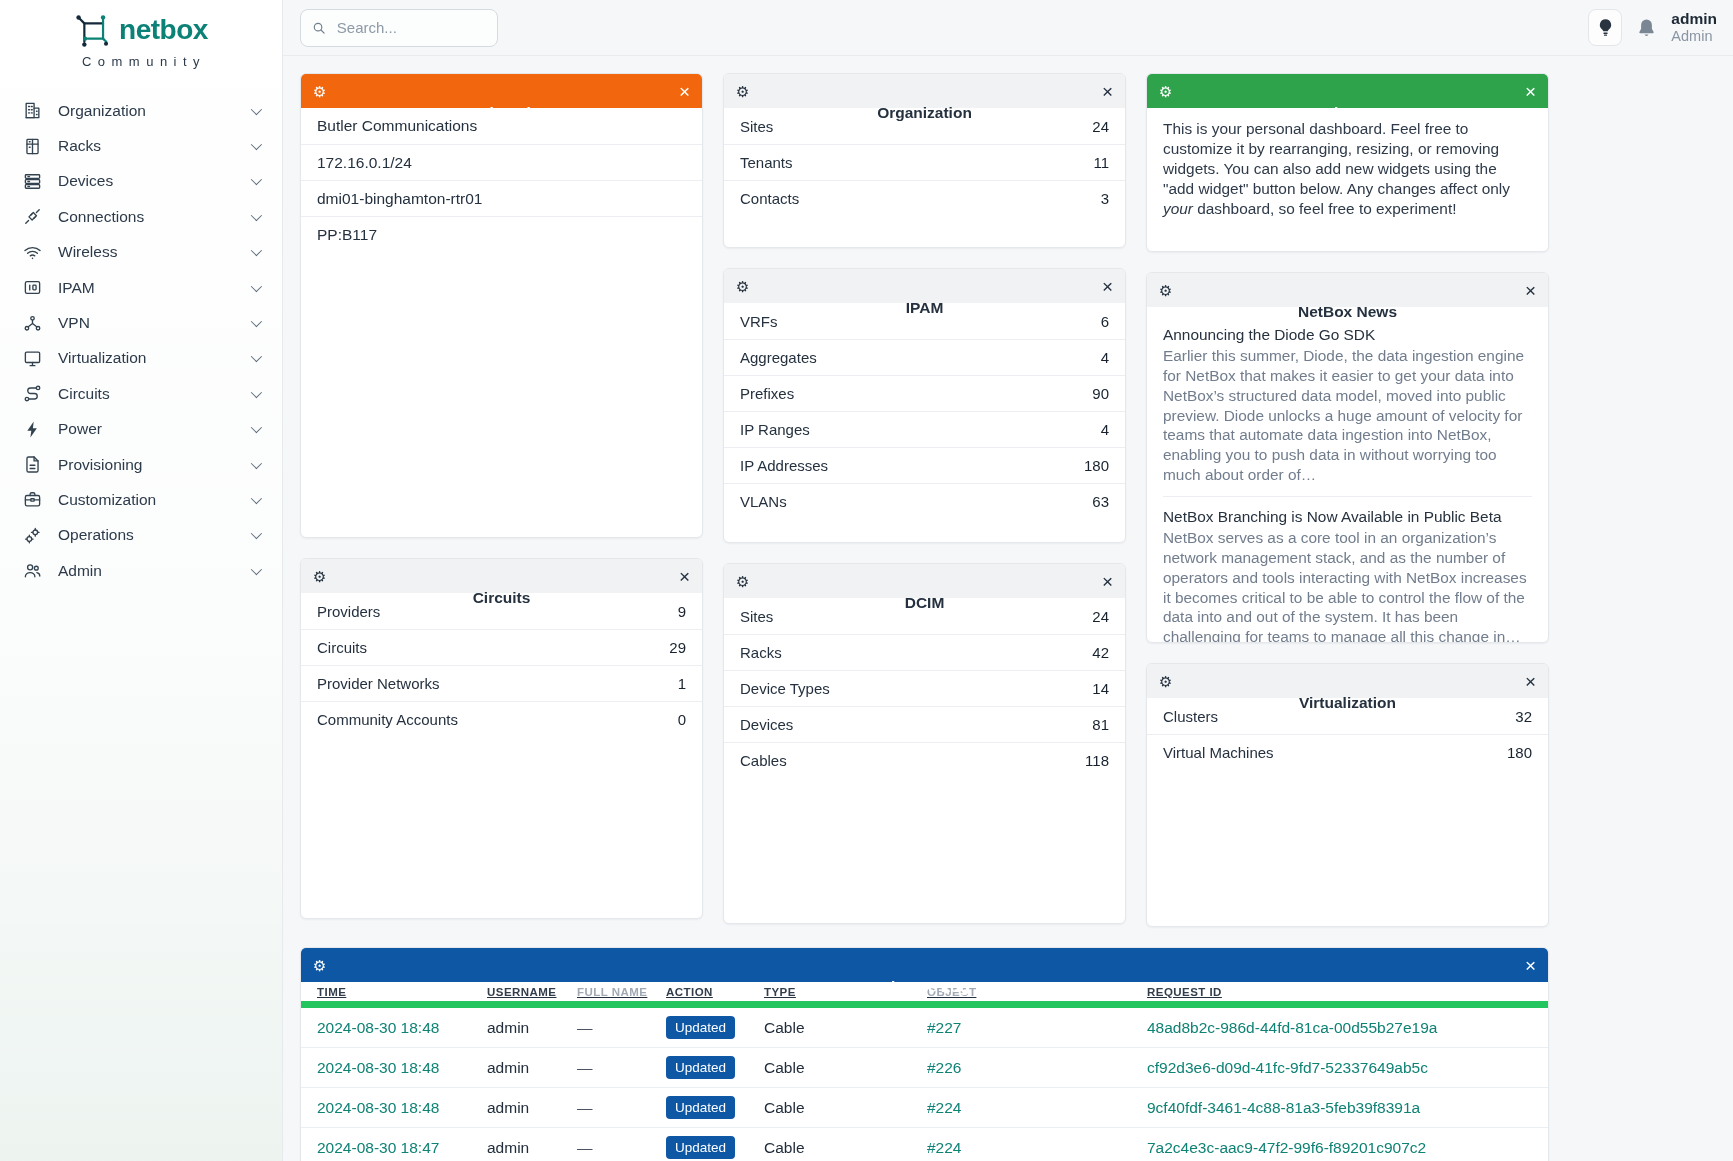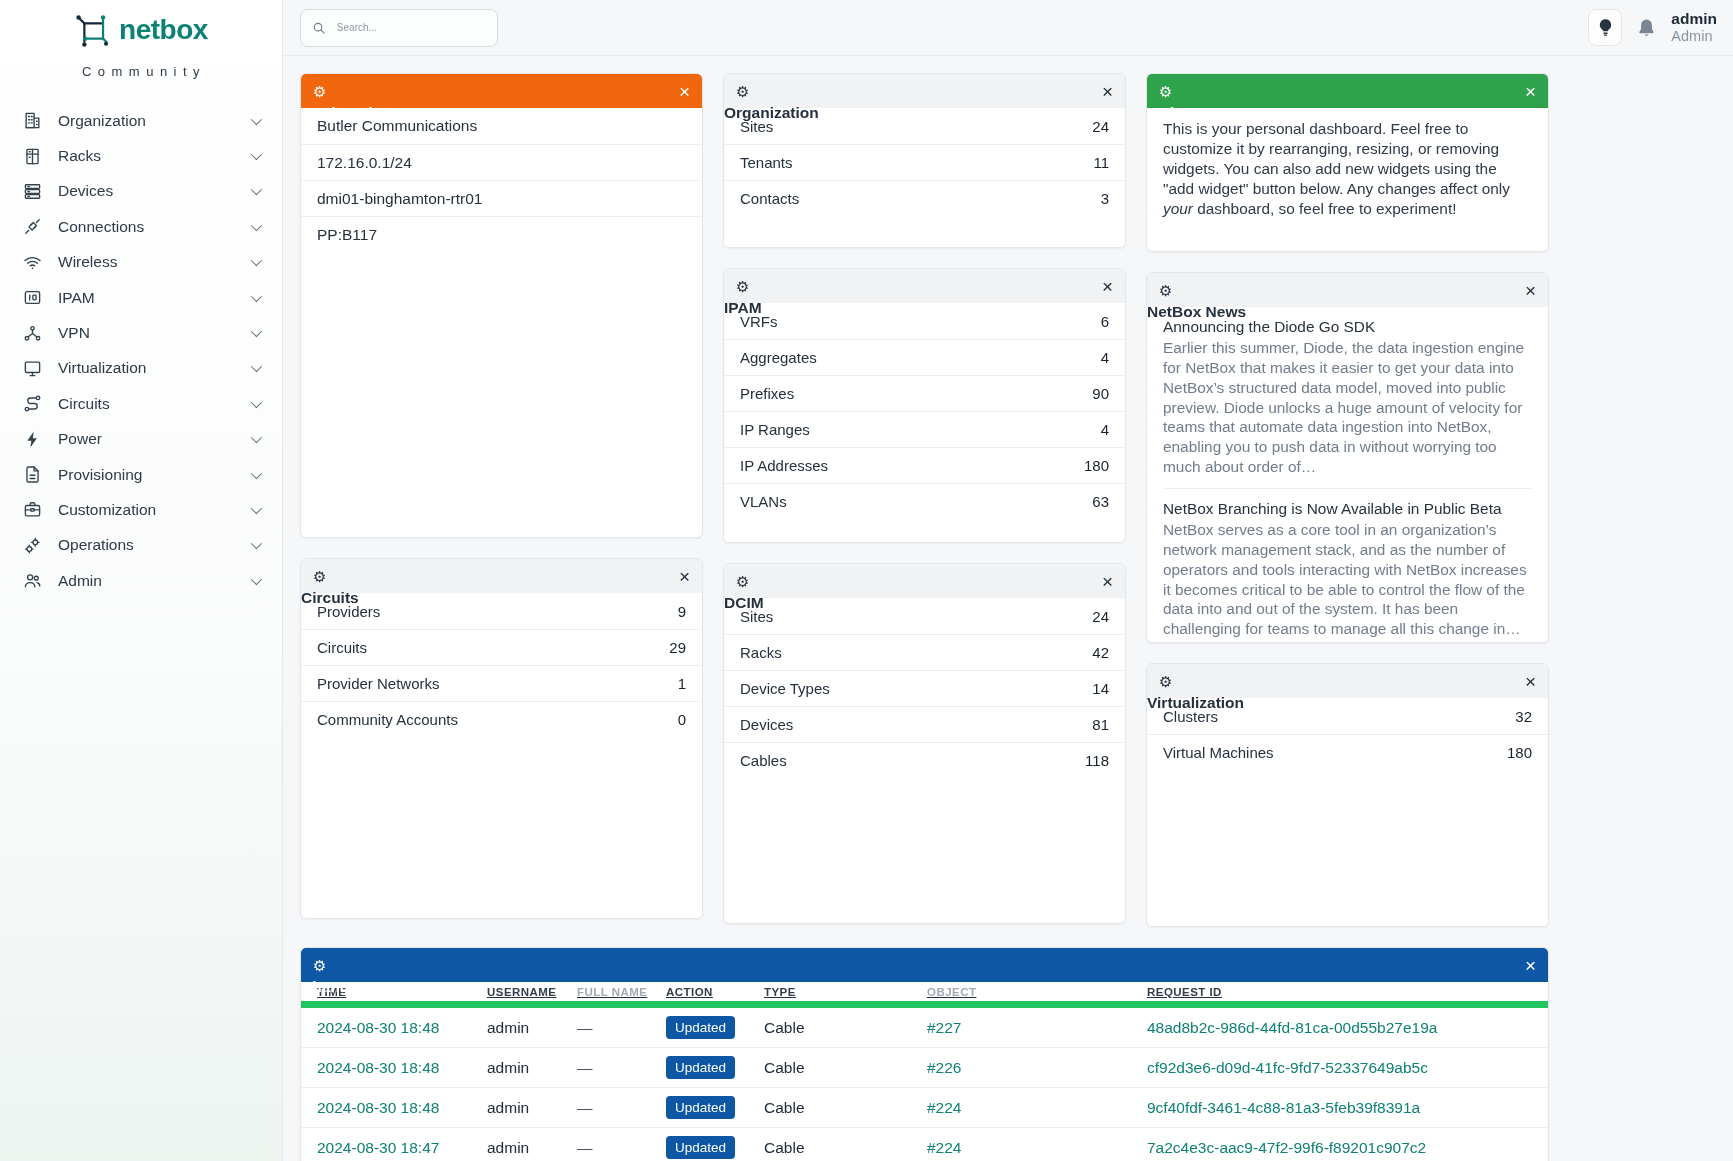--- a/index.html
+++ b/index.html
@@ -13,76 +13,76 @@
   .app { display:flex; width:100%; height:100%; }
 
   
   .sidebar {
     width:283px; height:100%; flex:0 0 283px;
     background:linear-gradient(180deg,#ffffff 0%,#fbfcfc 55%,#edf4f0 100%);
     border-right:1px solid #e7eaec;
   }
   .logo-row { display:flex; justify-content:center; gap:9px; padding-top:14px; }
   .brand-name { color:#0c8175; font-weight:700; font-size:28px; letter-spacing:-0.5px; }
-  .tagline { text-align:center; font-size:13px; letter-spacing:6.5px; color:#2b3a4a; margin:16px 0 16px 6px; }
+  .tagline { text-align:center; font-size:13px; letter-spacing:6.5px; color:#2b3a4a; margin:6px 0 16px 6px; }
   .nav { padding:8px 14px; }
   .nav-item { display:flex; align-items:center; height:35.4px; padding:0 9px; gap:15px;
     font-size:15.5px; color:#2c3a4a; border-radius:6px; cursor:pointer; }
   .nav-icon { width:20px; height:20px; color:#33424f; display:flex; align-items:center; }
   .nav-icon svg { width:19px; height:19px; }
   .chevron { margin-left:auto; width:8px; height:8px; border:solid #5c6b7c; border-width:0 1.6px 1.6px 0;
     transform:rotate(45deg) translateY(-2px); }
 
   
   main { flex:1; min-width:0; }
   .topbar { height:56px; border-bottom:1px solid #e9ebee; display:flex; align-items:center;
     padding:0 16px 0 17px; }
   .search-box { width:198px; height:38px; border:1px solid #d6dbe1; border-radius:8px;
     display:flex; align-items:center; padding:0 11px; gap:9px; background:#fcfdfd; }
   .search-box svg { width:16px; height:16px; stroke:#707e8e; }
-  .search-box input { border:none; outline:none; background:transparent; font-size:10px;
+  .search-box input { border:none; outline:none; background:transparent; font-size:15px;
     color:#404040; width:100%; font-family:inherit; }
   .search-box input::placeholder { color:#8d99a7; }
   .top-right { margin-left:auto; display:flex; align-items:center; gap:13px; }
   .bulb-btn { width:34px; height:37px; border:1px solid #e3e7ea; border-radius:8px; background:#fdfdfe;
     display:flex; align-items:center; justify-content:center; cursor:pointer; }
   .bell-btn { background:none; border:none; cursor:pointer; padding:2px; display:flex; }
   .user-block { line-height:1.15; cursor:pointer; }
   .user-name { font-weight:700; font-size:15.5px; color:#1d2935; }
   .user-role { font-size:14.5px; color:#8a95a3; }
 
   .content { padding:17px 0 0 17px; }
   .cols { display:flex; gap:20px; }
   .col { width:403px; flex:0 0 403px; display:flex; flex-direction:column; gap:20px; }
 
   
   .widget { background:#fff; border:1px solid #e5e8eb; border-radius:6px;
     box-shadow:0 1px 2px rgba(16,24,40,.05); overflow:hidden; }
   .w-header { height:34px; display:flex; align-items:center; padding:0 12px; position:relative;
     background:#f0f2f4; color:#25313f; flex:0 0 34px; }
-  .w-title { position:absolute; left:0; right:0; font-weight:700; font-size:15.5px; pointer-events:none;margin-top:44px; }
+  .w-title { position:absolute; left:0; right:0; text-align:center; font-weight:700; font-size:15.5px; pointer-events:none;margin-top:44px; }
   .gear { z-index:1; font-size:15px; line-height:1; cursor:pointer; }
   .close { margin-left:auto; z-index:1; font-size:19px; line-height:1; cursor:pointer; font-weight:400; }
   .w-header.orange { background:#f2670e; color:#fff; }
   .w-header.green  { background:#2fa34c; color:#fff; }
   .w-header.blue   { background:#0d57a5; color:#fff; }
 
   .stat-row { display:flex; justify-content:space-between; align-items:center;
     height:36px; padding:0 16px; border-top:1px solid #eceef1; font-size:15px; }
   .stat-row.first { border-top:none; }
   .stat-label { color:#25313f; }
   .stat-value { color:#18232f; }
 
   .bm-item { height:36px; display:flex; align-items:center; padding:0 16px;
     border-top:1px solid #eceef1; font-size:15.5px; color:#25313f; cursor:pointer; }
   .bm-item.first { border-top:none; }
 
   .welcome-body { padding:11px 16px; font-size:15.4px; line-height:1.3; color:#2e3a49; }
 
-  .news-body { padding:0 16px; }
+  .news-body { padding:8px 16px; }
   .news-item { padding:11px 0; border-top:1px solid #eceef1; }
   .news-item.first { border-top:none; }
   .news-headline { font-size:15.4px; color:#27323f; cursor:pointer; }
   .news-text { font-size:15.4px; line-height:1.29; color:#717d8d; margin-top:2px; }
 
   
   .changelog { width:1249px; margin-top:20px; }
   .cl-grid { display:grid; grid-template-columns:170px 90px 89px 98px 163px 220px 1fr;
     align-items:center; padding-left:16px; }
   .cl-head { height:26px; border-bottom:7px solid #22c55e;text-decoration:underline; }

